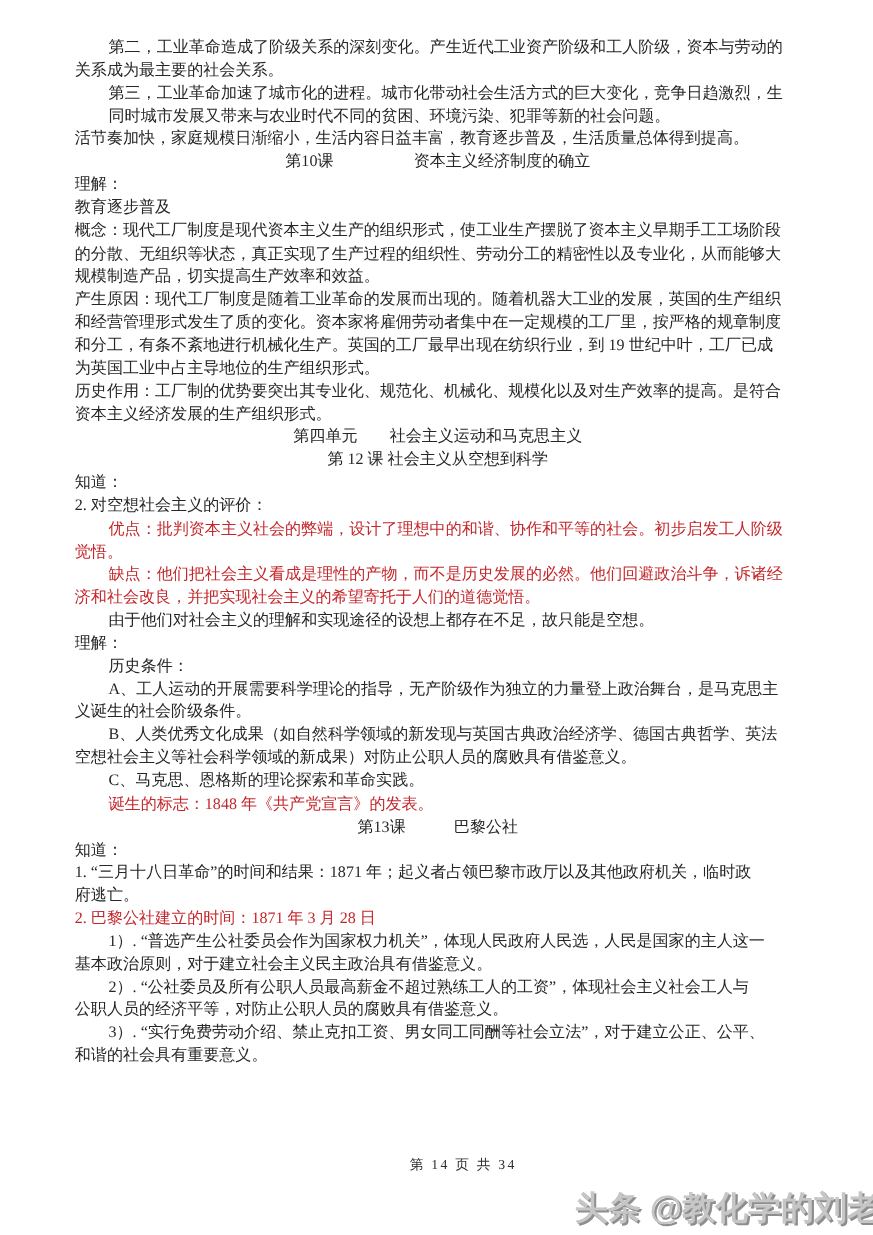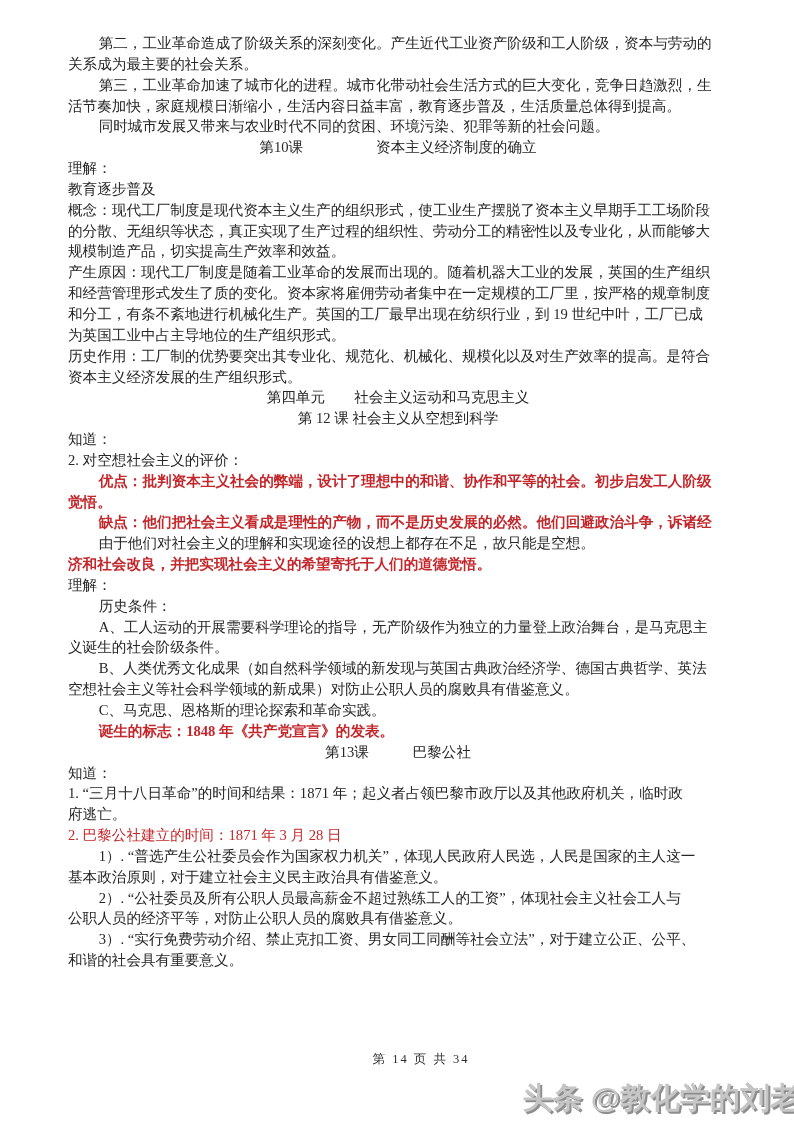--- a/index.html
+++ b/index.html
@@ -10,64 +10,64 @@
     padding-left:48px;
   }
   .doc {
     position:absolute; left:68px; top:33px; width:660px;
     font-size:14.6px; line-height:20.85px; color:var(--text,#262626);
   }
   .line { white-space:nowrap; }
   .line.center { text-align:center; white-space:normal; }
   .line.indent { text-indent:2.1em; }
   .seg.red { color:var(--red,#c3272b); }
-  .seg.bold { font-weight:bold; }
+  .seg.bold { font-weight:normal; }
   .footer {
     position:absolute; left:0; top:1051px; width:100%;
     text-align:center; font-size:12.5px; letter-spacing:2px; color:#2e2e2e;
   }
   .watermark {
     position:absolute; right:12px; top:1078px;
     font-size:30px; font-weight:bold;
     font-family:"Liberation Sans","DejaVu Sans",sans-serif;
     color:var(--watermark,#c6c6c6);
     text-shadow:2px 2px 0 #8e8e8e, -1px -1px 0 #ffffff;
   }
 </style>
 </head>
 <body>
 
 <div class="page">
   <div class="doc">
       <div class="line indent"><span class="seg">第二，工业革命造成了阶级关系的深刻变化。产生近代工业资产阶级和工人阶级，资本与劳动的</span></div>
       <div class="line"><span class="seg">关系成为最主要的社会关系。</span></div>
       <div class="line indent"><span class="seg">第三，工业革命加速了城市化的进程。城市化带动社会生活方式的巨大变化，竞争日趋激烈，生</span></div>
+      <div class="line indent"><span class="seg">同时城市发展又带来与农业时代不同的贫困、环境污染、犯罪等新的社会问题。</span></div>
       <div class="line"><span class="seg">活节奏加快，家庭规模日渐缩小，生活内容日益丰富，教育逐步普及，生活质量总体得到提高。</span></div>
-      <div class="line indent"><span class="seg">同时城市发展又带来与农业时代不同的贫困、环境污染、犯罪等新的社会问题。</span></div>
       <div class="line center"><span class="seg">第10课　　　　　资本主义经济制度的确立</span></div>
       <div class="line"><span class="seg">理解：</span></div>
       <div class="line"><span class="seg">教育逐步普及</span></div>
       <div class="line"><span class="seg">概念：现代工厂制度是现代资本主义生产的组织形式，使工业生产摆脱了资本主义早期手工工场阶段</span></div>
       <div class="line"><span class="seg">的分散、无组织等状态，真正实现了生产过程的组织性、劳动分工的精密性以及专业化，从而能够大</span></div>
       <div class="line"><span class="seg">规模制造产品，切实提高生产效率和效益。</span></div>
       <div class="line"><span class="seg">产生原因：现代工厂制度是随着工业革命的发展而出现的。随着机器大工业的发展，英国的生产组织</span></div>
       <div class="line"><span class="seg">和经营管理形式发生了质的变化。资本家将雇佣劳动者集中在一定规模的工厂里，按严格的规章制度</span></div>
       <div class="line"><span class="seg">和分工，有条不紊地进行机械化生产。英国的工厂最早出现在纺织行业，到 19 世纪中叶，工厂已成</span></div>
       <div class="line"><span class="seg">为英国工业中占主导地位的生产组织形式。</span></div>
       <div class="line"><span class="seg">历史作用：工厂制的优势要突出其专业化、规范化、机械化、规模化以及对生产效率的提高。是符合</span></div>
       <div class="line"><span class="seg">资本主义经济发展的生产组织形式。</span></div>
       <div class="line center"><span class="seg">第四单元　　社会主义运动和马克思主义</span></div>
       <div class="line center"><span class="seg">第 12 课 社会主义从空想到科学</span></div>
       <div class="line"><span class="seg">知道：</span></div>
       <div class="line"><span class="seg">2. 对空想社会主义的评价：</span></div>
       <div class="line indent"><span class="seg red bold">优点：批判资本主义社会的弊端，设计了理想中的和谐、协作和平等的社会。初步启发工人阶级</span></div>
       <div class="line"><span class="seg red bold">觉悟。</span></div>
       <div class="line indent"><span class="seg red bold">缺点：他们把社会主义看成是理性的产物，而不是历史发展的必然。他们回避政治斗争，诉诸经</span></div>
+      <div class="line"><span class="seg red bold">济和社会改良，并把实现社会主义的希望寄托于人们的道德觉悟。</span></div>
       <div class="line indent"><span class="seg">由于他们对社会主义的理解和实现途径的设想上都存在不足，故只能是空想。</span></div>
-      <div class="line"><span class="seg red bold">济和社会改良，并把实现社会主义的希望寄托于人们的道德觉悟。</span></div>
       <div class="line"><span class="seg">理解：</span></div>
       <div class="line indent"><span class="seg">历史条件：</span></div>
       <div class="line indent"><span class="seg">A、工人运动的开展需要科学理论的指导，无产阶级作为独立的力量登上政治舞台，是马克思主</span></div>
       <div class="line"><span class="seg">义诞生的社会阶级条件。</span></div>
       <div class="line indent"><span class="seg">B、人类优秀文化成果（如自然科学领域的新发现与英国古典政治经济学、德国古典哲学、英法</span></div>
       <div class="line"><span class="seg">空想社会主义等社会科学领域的新成果）对防止公职人员的腐败具有借鉴意义。</span></div>
       <div class="line indent"><span class="seg">C、马克思、恩格斯的理论探索和革命实践。</span></div>
       <div class="line indent"><span class="seg red bold">诞生的标志：1848 年《共产党宣言》的发表。</span></div>
       <div class="line center"><span class="seg">第13课　　　巴黎公社</span></div>
       <div class="line"><span class="seg">知道：</span></div>

